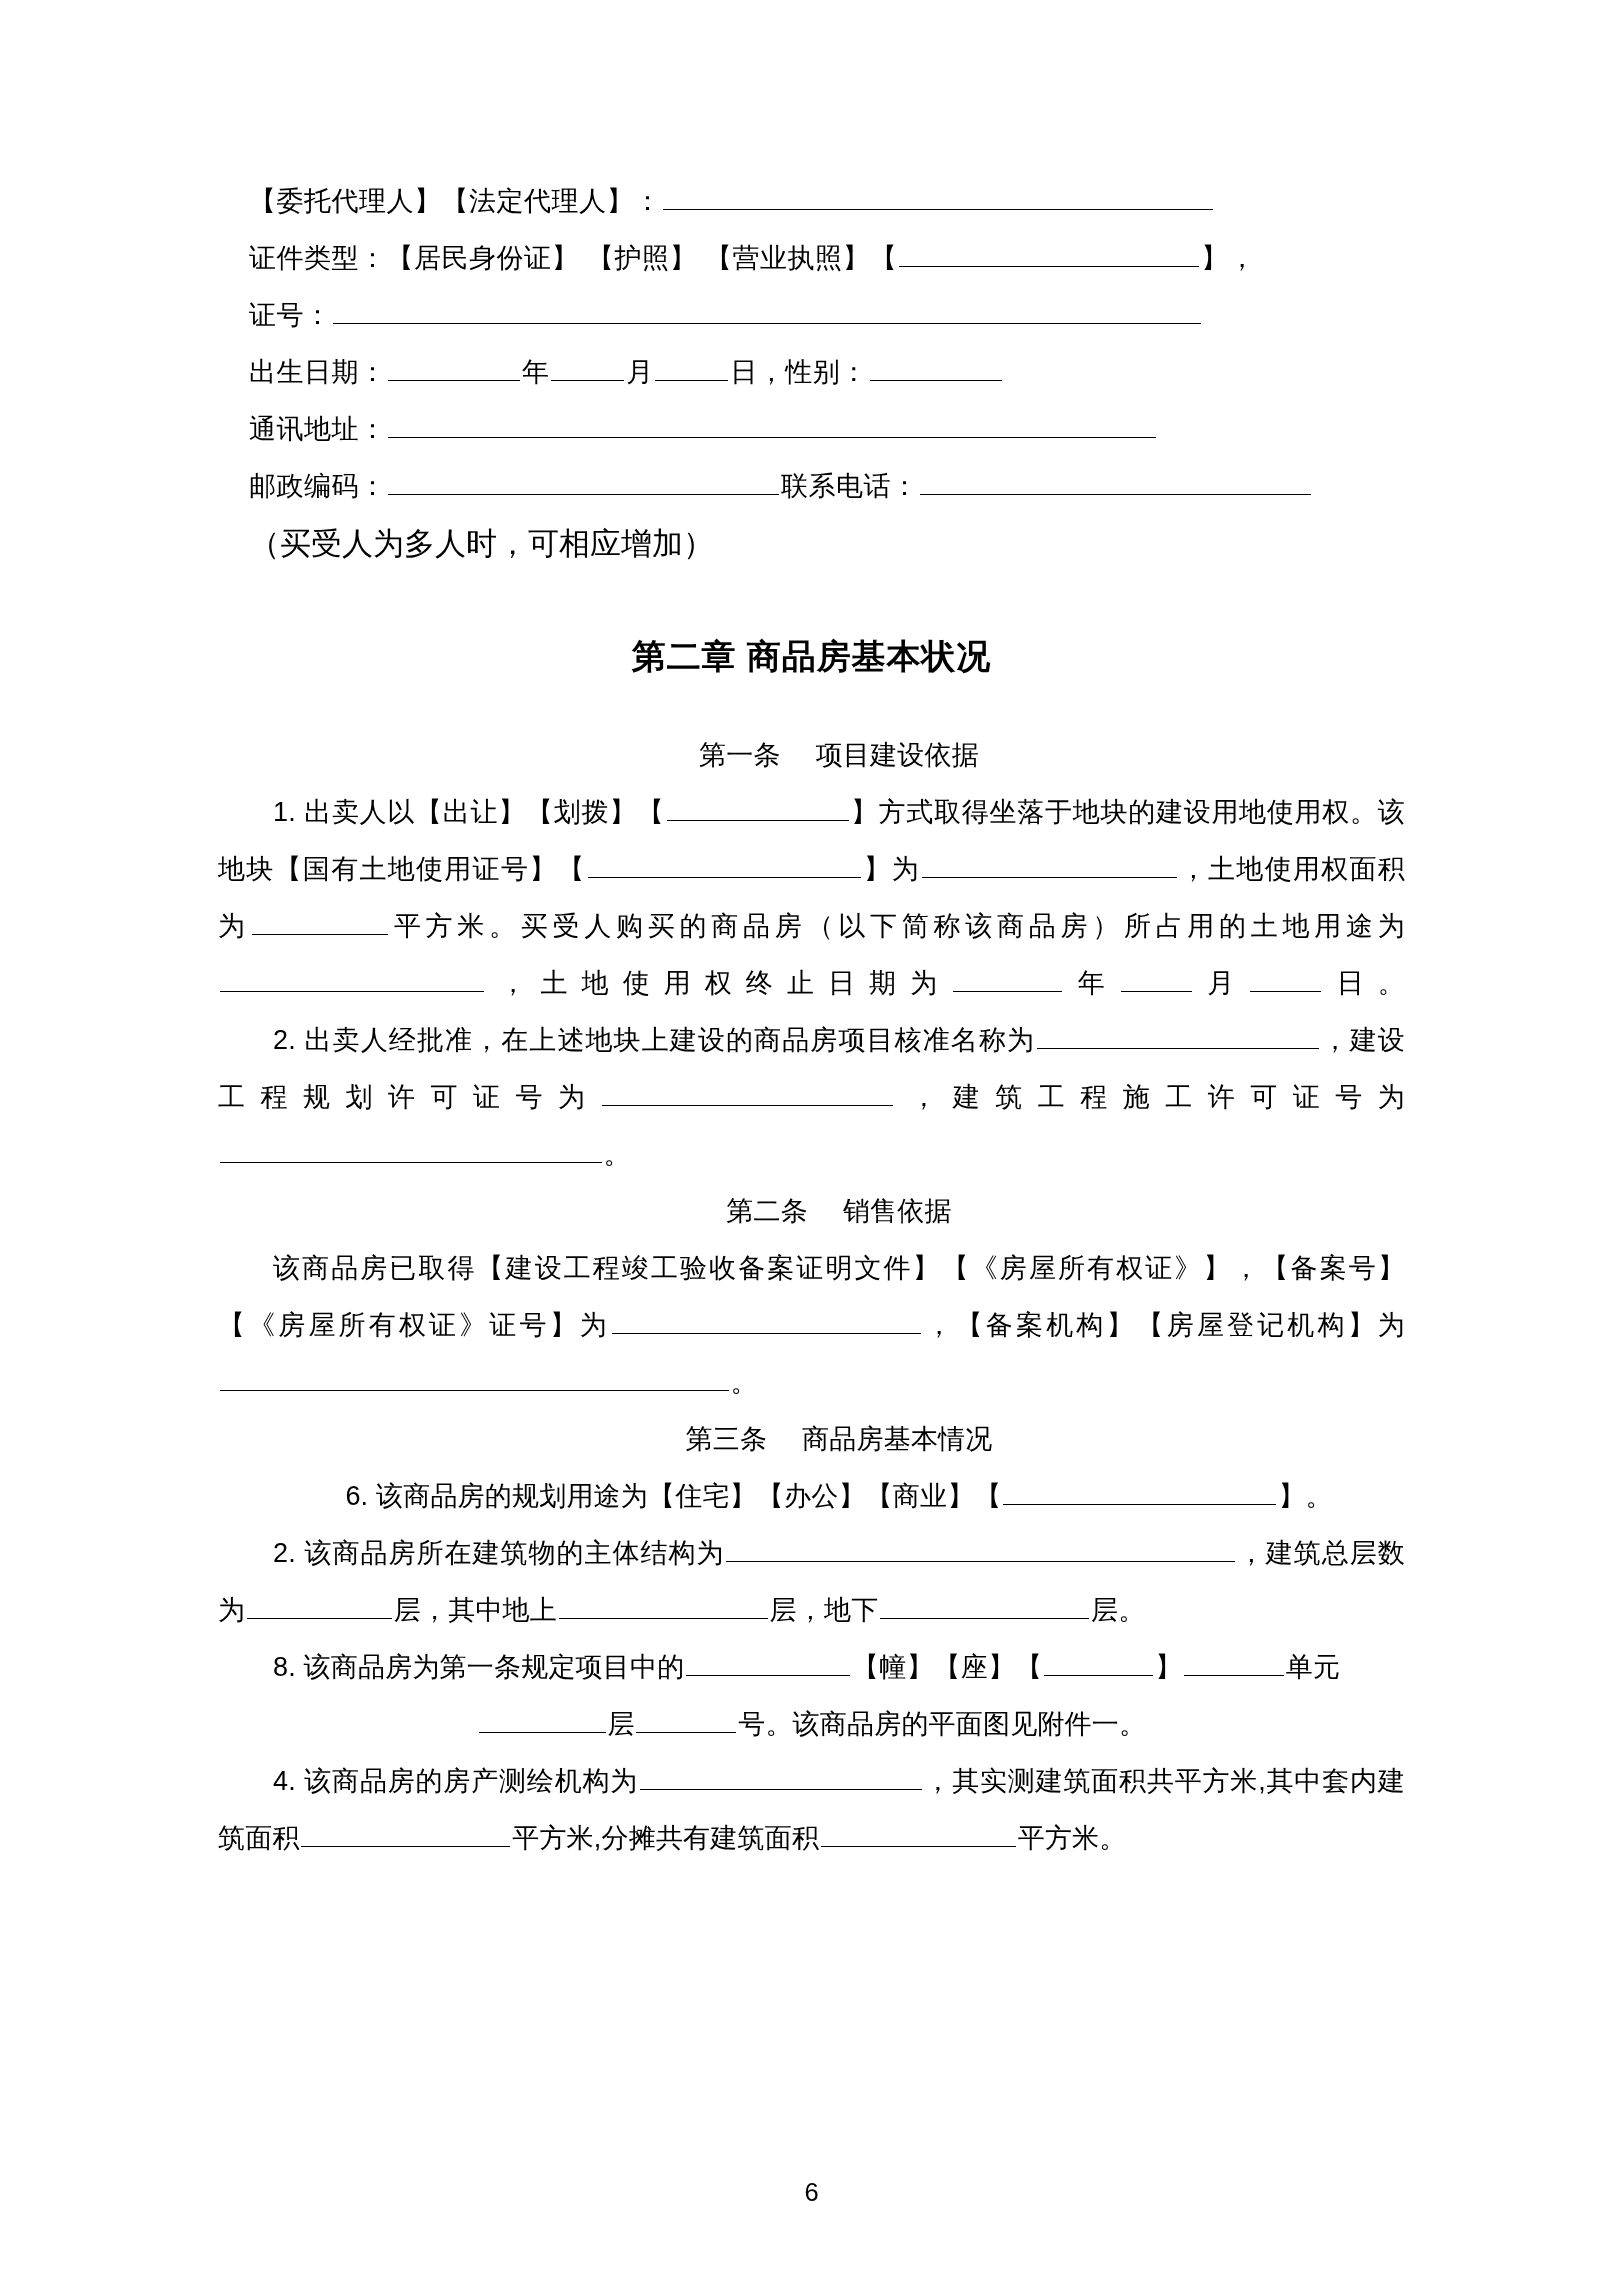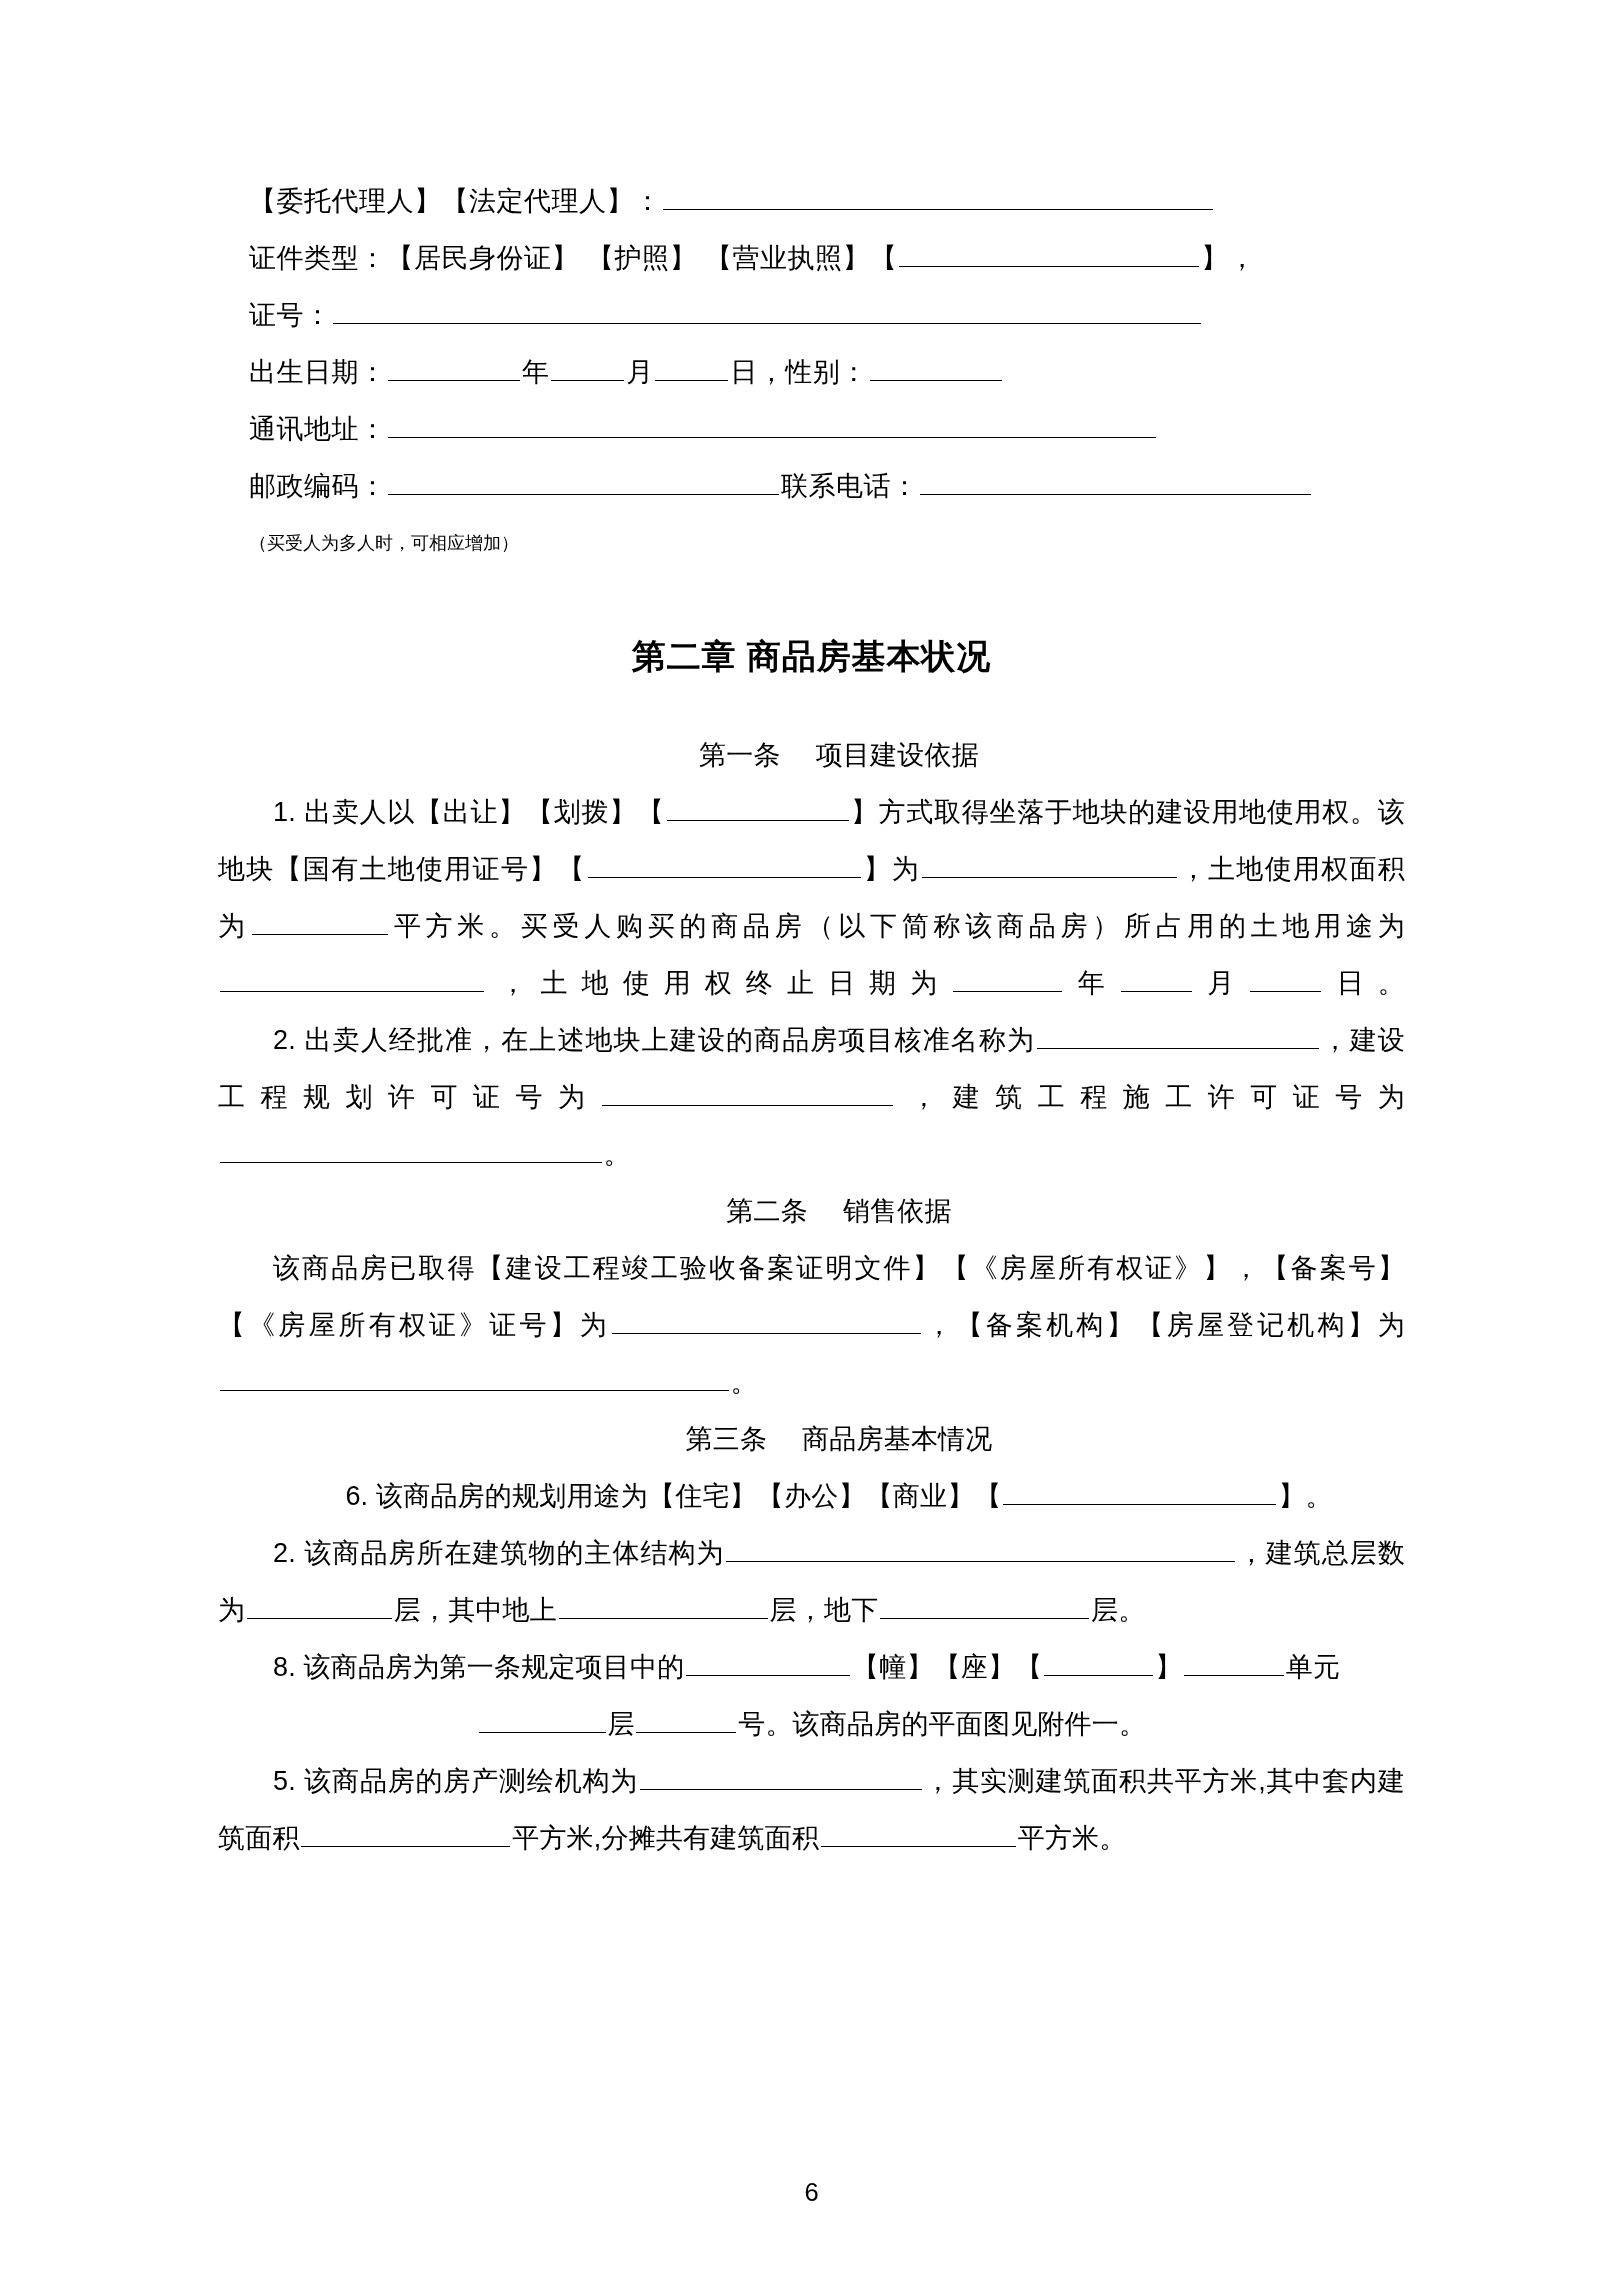--- a/index.html
+++ b/index.html
@@ -56,21 +56,21 @@
   }
   .chapter-title {
     text-align: center;
     font-size: 34px;
     font-weight: bold;
     letter-spacing: 0.9px;
     margin-top: 62px;
     margin-bottom: 47px;
   }
   .note {
-    font-size: 18px;
+    font-size: 31px;
     line-height: 57px;
     padding-left: 31px;
   }
   .pageno {
     position: absolute;
     bottom: 87px;
     left: 0;
     width: 100%;
     text-align: center;
     font-size: 25.5px;
@@ -154,18 +154,18 @@
 
   <div class="para nojust" style="text-indent:55px">
     <span>8. 该商品房为第一条规定项目中的</span><span class="ul" style="width:164px"></span><span>【幢】【座】【</span><span class="ul" style="width:109px"></span><span>】</span><span class="ul" style="width:100px"></span><span>单元</span>
   </div>
 
   <div class="para">
     <span class="ul" style="width:127px"></span><span>层</span><span class="ul" style="width:100px"></span><span>号。该商品房的平面图见附件一。</span>
   </div>
 
   <div class="para nojust" style="text-indent:55px">
-    <span>5. 该商品房的房产测绘机构为</span><span class="ul" style="width:282px"></span><span>，其实测建筑面积共平方米,其中套内建筑面积</span><span class="ul" style="width:209px"></span><span>平方米,分摊共有建筑面积</span><span class="ul" style="width:195px"></span><span>平方米。</span>
+    <span>4. 该商品房的房产测绘机构为</span><span class="ul" style="width:282px"></span><span>，其实测建筑面积共平方米,其中套内建筑面积</span><span class="ul" style="width:209px"></span><span>平方米,分摊共有建筑面积</span><span class="ul" style="width:195px"></span><span>平方米。</span>
   </div>
 
   <div class="pageno">6</div>
 </div>
 
 
 </body></html>

